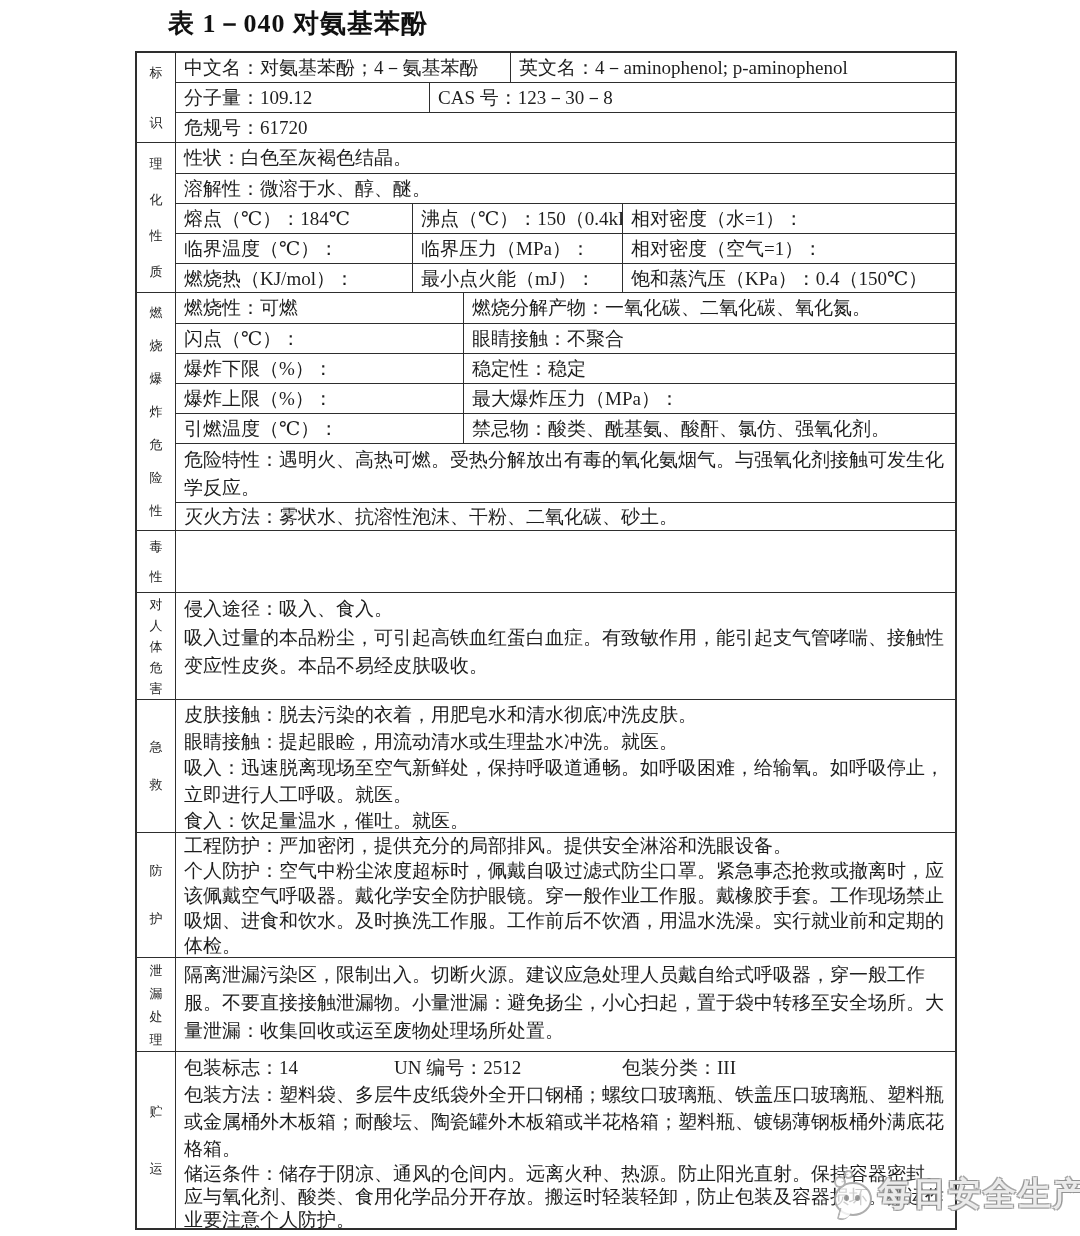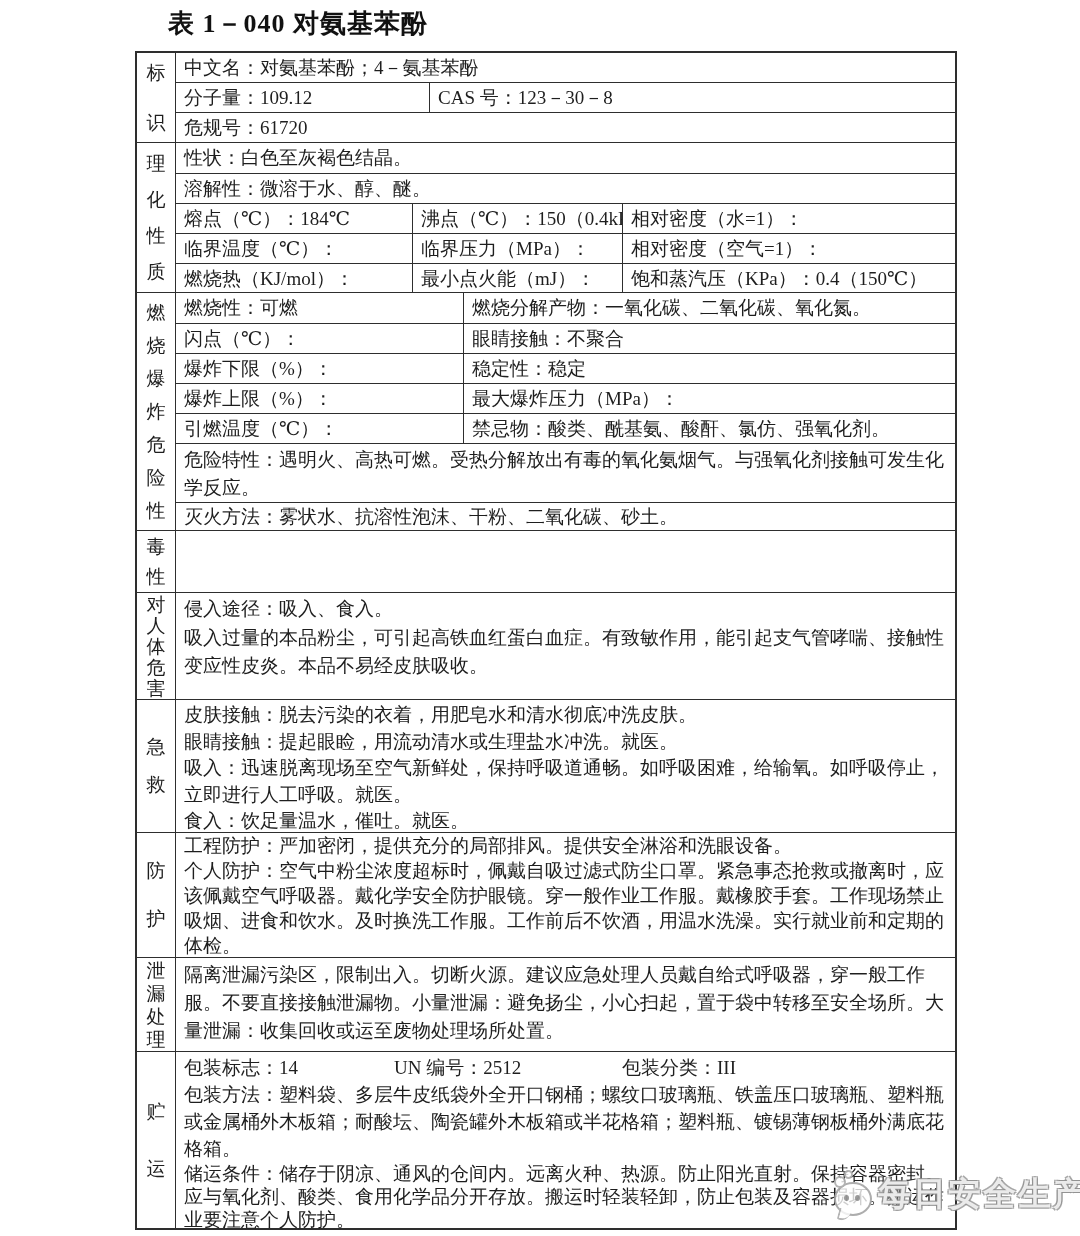--- a/index.html
+++ b/index.html
@@ -19,21 +19,21 @@
     display:flex;flex-direction:column;background:#fff;
   }
   .sec{display:flex;box-sizing:border-box;}
   .sec + .sec{border-top:1.5px solid #2e2e2e;}
   .label-cell{
     flex:0 0 39px;width:39px;border-right:1.5px solid #2e2e2e;box-sizing:border-box;
     display:flex;align-items:center;justify-content:center;
   }
   .v-label{
     display:block;width:21px;text-align:center;word-break:break-all;
-    font-size:19px;color:#1e1e1e;
+    font-size:13px;color:#1e1e1e;
   }
   .content{flex:1;min-width:0;display:flex;flex-direction:column;}
   .row{display:flex;box-sizing:border-box;min-width:0;}
   .content > .row + .row{border-top:1.5px solid #2e2e2e;}
   .cell{
     box-sizing:border-box;min-width:0;
     display:flex;align-items:center;
     padding:8px 8px;font-size:19px;white-space:nowrap;overflow:hidden;
   }
   .cell + .cell{border-left:1.5px solid #2e2e2e;}
@@ -96,20 +96,21 @@
 
 <div class="msds">
 
   <section class="sec" style="height:89px">
     <div class="label-cell">
       <span class="v-label" style="line-height:50px">标识</span>
     </div>
     <div class="content">
       <div class="row" style="height:29px">
         <div class="cell" style="width:334px">中文名：对氨基苯酚；4－氨基苯酚</div>
+        <div class="cell grow">英文名：4－aminophenol; p-aminophenol</div>
       </div>
       <div class="row" style="height:30px">
         <div class="cell" style="width:253px">分子量：109.12</div>
         <div class="cell grow">CAS 号：123－30－8</div>
       </div>
       <div class="row" style="height:30px">
         <div class="cell grow">危规号：61720</div>
       </div>
     </div>
   </section>

